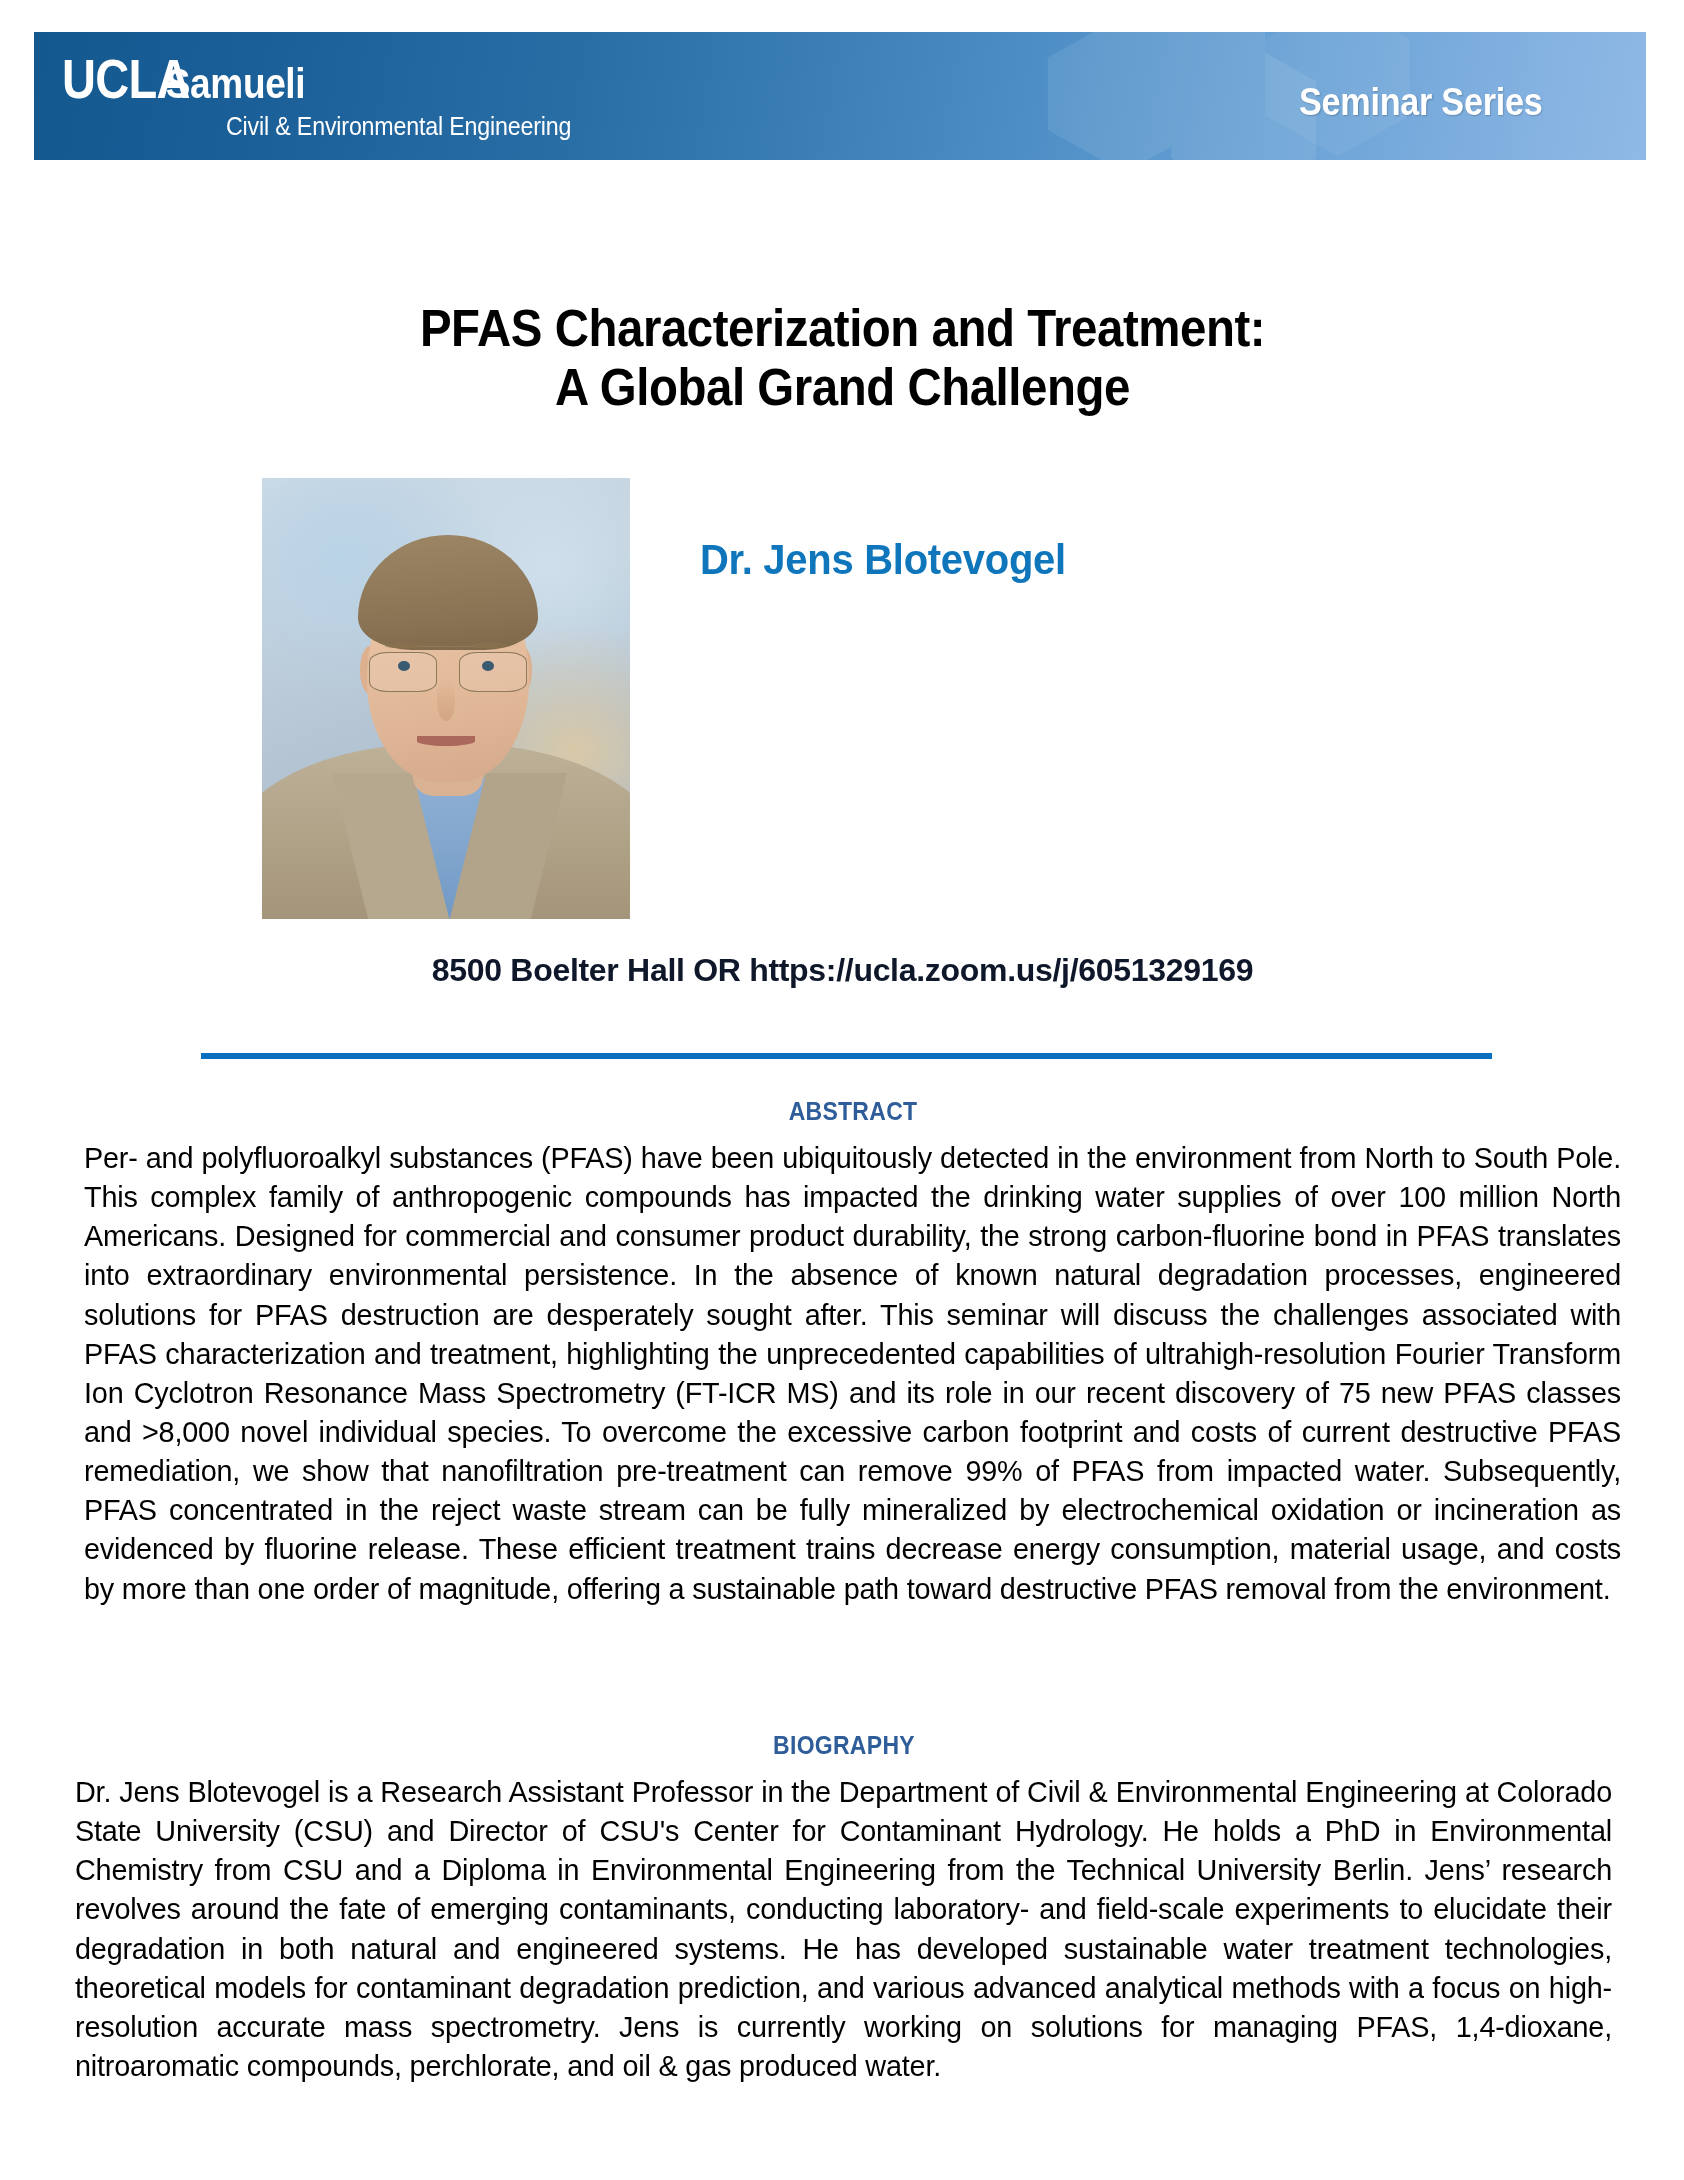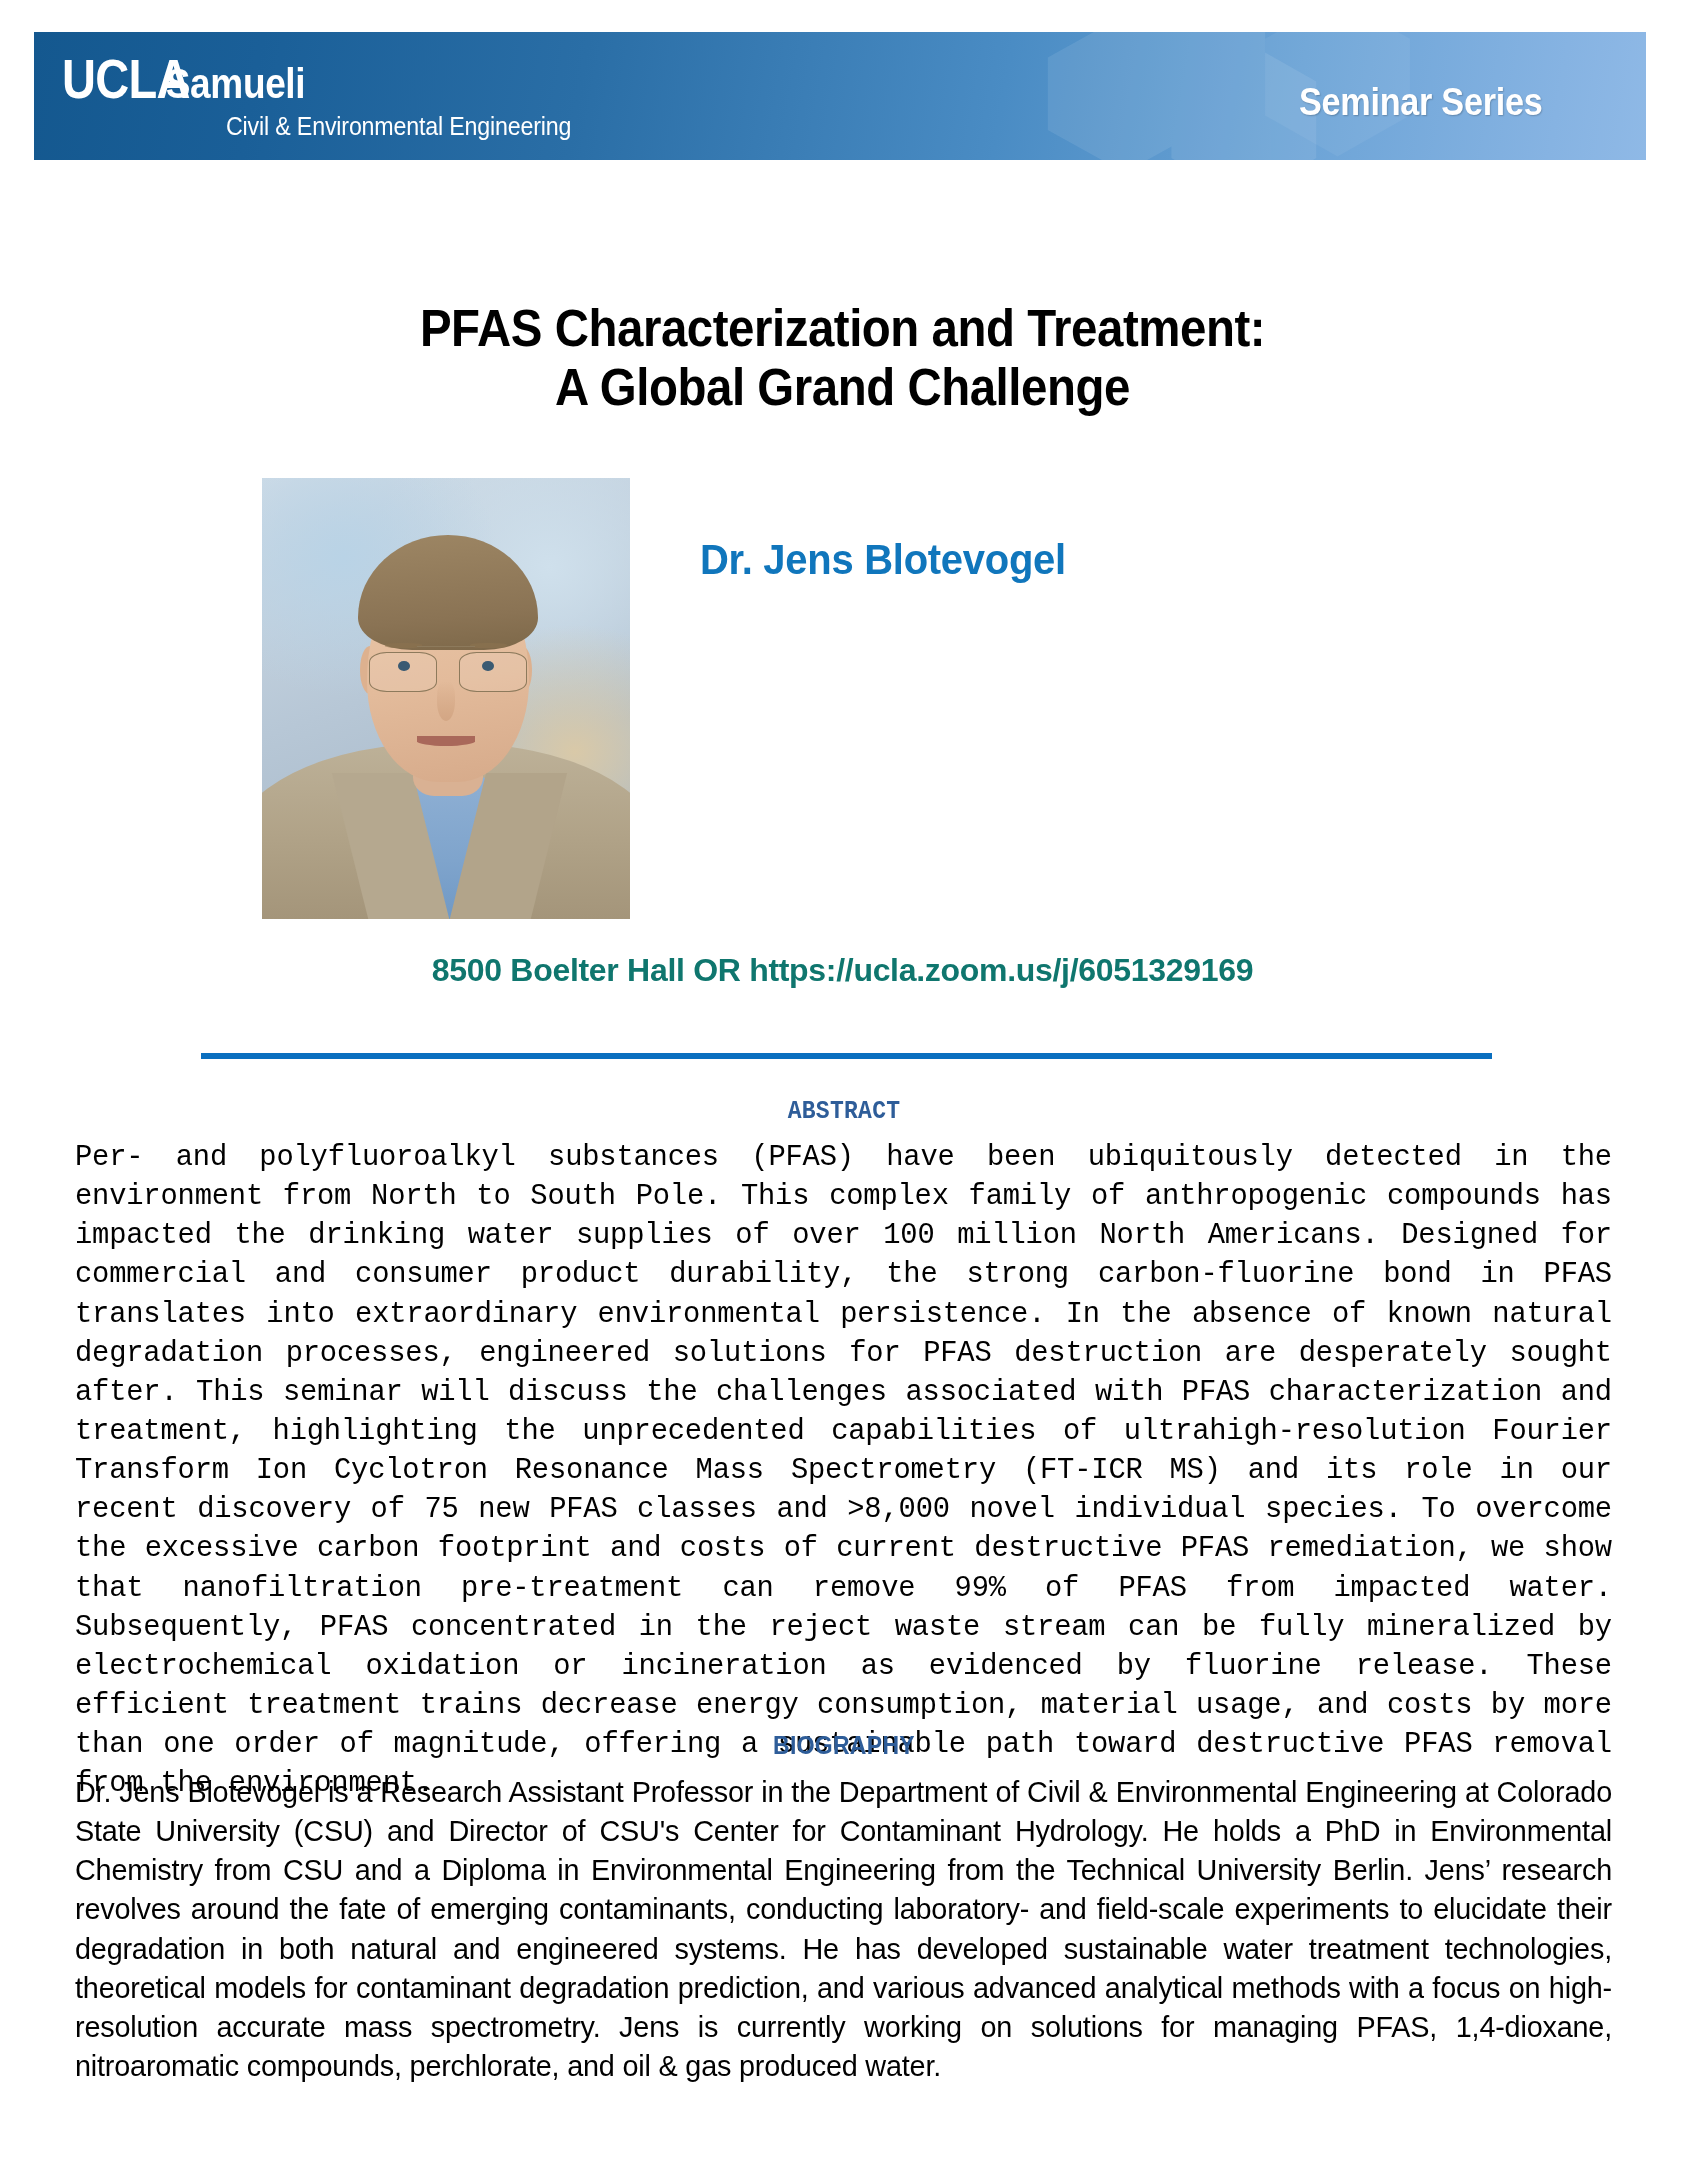--- a/index.html
+++ b/index.html
@@ -290,21 +290,21 @@
   .speaker-affiliation { margin-top: 12.8px; }
   .speaker-when { margin-top: 46px; }
 
   
   .venue {
     position: absolute;
     left: 0;
     top: 952px;
     width: 1685px;
     text-align: center;
-    color: #0f766e;
+    color: #0f172a;
     font-size: 32px;
     font-weight: bold;
     letter-spacing: -0.3px;
   }
 
   
   .divider {
     position: absolute;
     left: 201px;
     top: 1053px;
@@ -326,24 +326,23 @@
     text-align: justify;
     font-size: 30px;
     line-height: 1.305;
     letter-spacing: -0.2px;
     transform: scaleX(0.96);
     transform-origin: left top;
     hyphens: none;
   }
   #abstract-block {
     position: absolute;
-    left: 75px;
+    left: 84px;
     top: 1097px;
     width: 1538px;
-    font-family: Liberation Mono, monospace;
   }
   #abstract-block .body-text { margin-top: 12px; width: 1601px; }
   #biography-block {
     position: absolute;
     left: 75px;
     top: 1731px;
     width: 1538px;
   }
   #biography-block .body-text { margin-top: 12px; width: 1601px; }
 </style>

